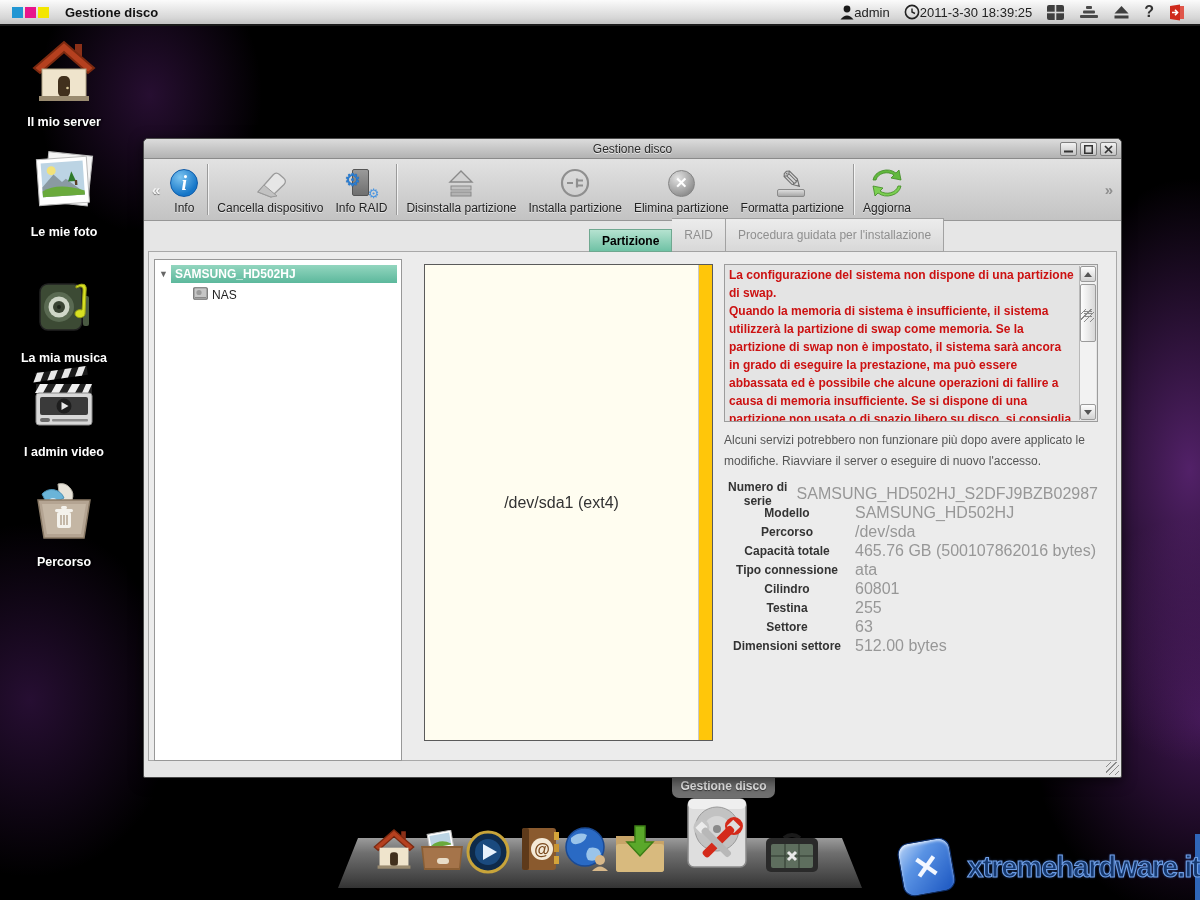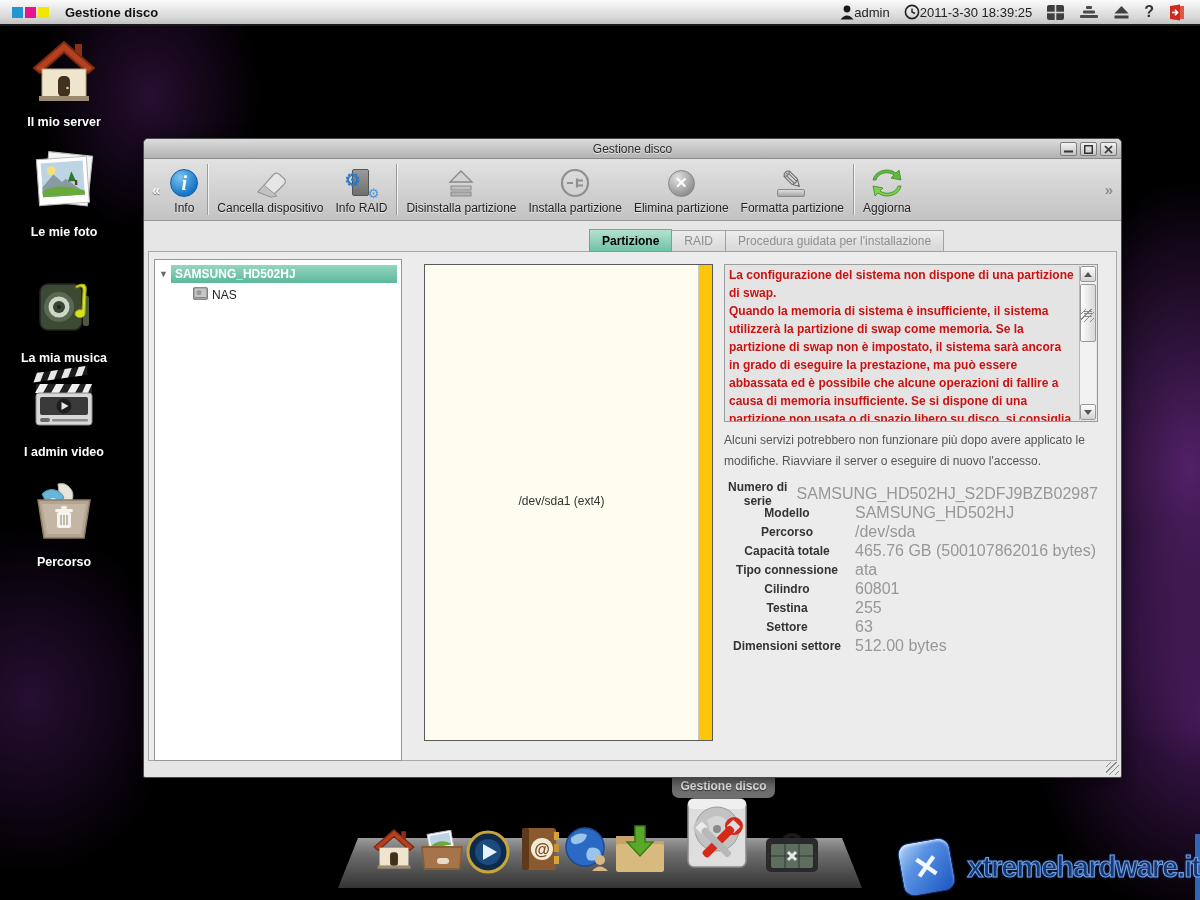--- a/index.html
+++ b/index.html
@@ -59,36 +59,36 @@
   .smart-wrap { position:relative; width:30px; height:32px; }
   .smart-hdd { position:absolute; left:6px; top:2px; width:17px; height:27px; background:linear-gradient(#9a9a9a,#6f6f6f);
     border:1px solid #555; border-radius:2px; }
   .smart-g1 { position:absolute; left:-2px; top:2px; font-size:18px; color:#2a7fd4; text-shadow:0 0 1px #0a4a94; }
   .smart-g2 { position:absolute; right:-3px; bottom:-2px; font-size:13px; color:#4a95e0; }
   .fmt-wrap { position:relative; width:34px; height:32px; }
   .fmt-slab { position:absolute; left:2px; bottom:2px; width:28px; height:8px; background:linear-gradient(#dcdcdc,#a8a8a8); border:1px solid #8a8a8a; border-radius:2px; }
   .fmt-pencil { position:absolute; left:6px; top:-2px; font-size:26px; color:#6f6f6f; }
   
   .tabs { position:absolute; left:445px; top:90px; display:flex; align-items:flex-end; height:23px; z-index:2; }
-  .tab { height:22px; display:flex; align-items:center; padding:0 12px; font-size:12px;
+  .tab { height:34px; display:flex; align-items:center; padding:0 12px; font-size:12px;
     background:linear-gradient(#ececec,#d8d8d8); border:1px solid #a2a2a2; border-left:none; color:#8f8f8f; cursor:pointer; }
   .tab:first-child { border-left:1px solid #a2a2a2; }
   .tab.active { height:23px; background:linear-gradient(#b5e2d0,#6fc2a5); color:#000; font-weight:bold; border-color:#6fa890; }
   
   .content { position:absolute; left:4px; top:112px; width:969px; height:510px;
     background:#ececec; border:1px solid #a8a8a8; }
   .tree-panel { position:absolute; left:5px; top:7px; width:248px; height:502px; background:#fff; border:1px solid #989898; }
   .tree-row1 { display:flex; align-items:center; margin:5px 4px 0 4px; }
   .tree-caret { font-size:9px; color:#666; margin-right:3px; }
   .tree-sel { flex:1; background:linear-gradient(#93d6bf,#5cb89c); color:#fff; font-weight:bold; font-size:12px;
     padding:2px 4px; }
   .tree-row2 { display:flex; align-items:center; gap:4px; margin:4px 0 0 38px; font-size:12px; color:#222; }
   .part-box { position:absolute; left:275px; top:12px; width:289px; height:477px; background:#fffdf0; border:1px solid #5a5a5a; }
   .part-strip { position:absolute; right:0; top:0; bottom:0; width:14px; background:#ffc60a; border-left:1px solid #c9c9c9; }
-  .part-label { position:absolute; left:0; right:14px; top:229px; text-align:center; font-size:12px; color:#333; }
+  .part-label { position:absolute; left:0; right:14px; top:229px; text-align:center; font-size:16px; color:#333; }
   .right-panel { position:absolute; left:575px; top:12px; width:374px; }
   .warn-box { position:relative; width:374px; height:158px; background:#e4e4e4; border:1px solid #9c9c9c;
     padding:1px 22px 1px 4px; overflow:hidden; }
   .warn-box p { font-size:12px; line-height:18px; font-weight:bold; color:#cc1111; }
   .sbar { position:absolute; right:1px; top:1px; bottom:1px; width:17px; background:#f2f2f2; border-left:1px solid #b8b8b8; }
   .sbtn { position:absolute; left:0; width:16px; height:16px; background:linear-gradient(#fdfdfd,#d2d2d2);
     border:1px solid #9a9a9a; border-radius:2px; display:flex; align-items:center; justify-content:center; }
   .sbtn.up { top:0; } .sbtn.down { bottom:0; }
   .arr { width:0; height:0; border-left:4px solid transparent; border-right:4px solid transparent; }
   .arr.up { border-bottom:5px solid #555; } .arr.down { border-top:5px solid #555; }

